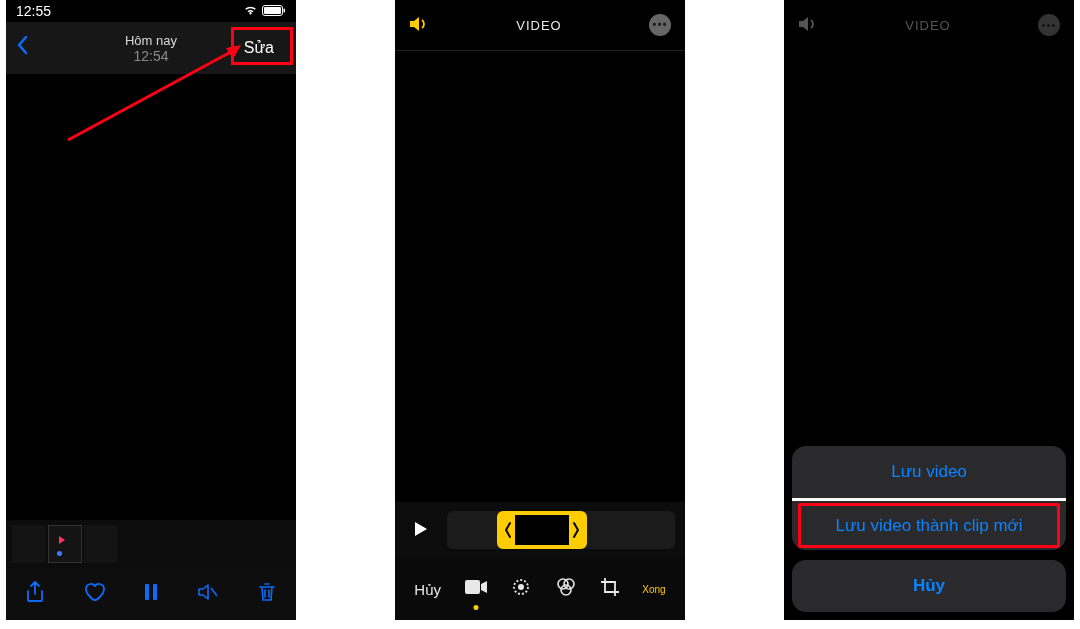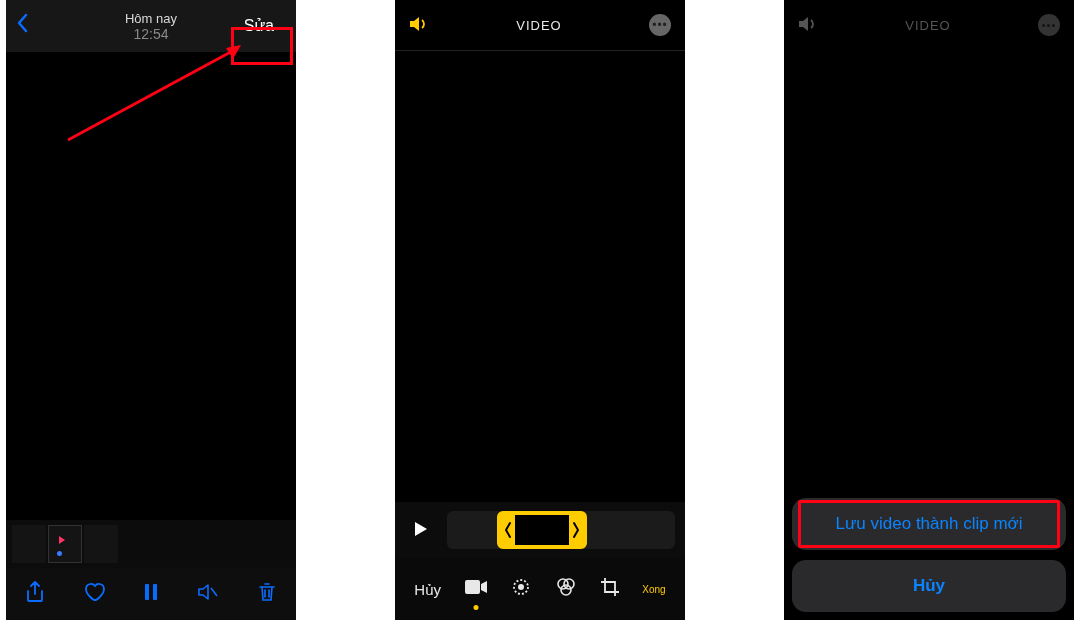--- a/index.html
+++ b/index.html
@@ -265,20 +265,37 @@
     top: 2px; bottom: 2px;
     left: 6px; right: 6px;
     border: 3px solid #ff0015;
     border-radius: 2px;
   }
 </style>
 </head>
 <body>
 
 <div class="phone">
+  <div class="status-bar">
+    <span>12:55</span>
+    <span class="status-right">
+      <span>
+        <svg width="15" height="11" viewBox="0 0 15 11">
+            <path d="M7.5 9.5a1.2 1.2 0 100-2.4 1.2 1.2 0 000 2.4zM4.5 6.2a4.8 4.8 0 016 0l-1 1a3.3 3.3 0 00-4 0l-1-1zM2.2 3.8a8 8 0 0110.6 0l-1 1a6.5 6.5 0 00-8.6 0l-1-1z" fill="#fff"></path>
+          </svg>
+      </span>
+      <span>
+        <svg width="24" height="11" viewBox="0 0 24 11">
+            <rect x="0.5" y="0.5" width="20" height="10" rx="2.5" stroke="#fff" fill="none"></rect>
+            <rect x="2" y="2" width="17" height="7" rx="1" fill="#fff"></rect>
+            <rect x="21.5" y="3.5" width="1.5" height="4" rx="0.8" fill="#fff"></rect>
+          </svg>
+      </span>
+    </span>
+  </div>
 
   <div class="nav1">
     <span class="back-chevron">
       <svg width="12" height="20" viewBox="0 0 12 20">
           <path d="M10 2L3 10l7 8" stroke="#0a6cff" stroke-width="2.5" fill="none" stroke-linecap="round" stroke-linejoin="round"></path>
         </svg>
     </span>
     <div class="nav1-center">
       <div>Hôm nay</div>
       <div class="time">12:54</div>
@@ -406,20 +423,23 @@
           <path d="M13 4a5 5 0 010 8" stroke="#555" stroke-width="1.8" fill="none"></path>
         </svg>
     </span>
     <span style="color:#555;letter-spacing:1px;">VIDEO</span>
     <span style="width:22px;height:22px;background:#333;border-radius:50%;display:flex;align-items:center;justify-content:center;color:#111;font-size:11px;">•••</span>
   </div>
 
   <div class="sheet">
     <div class="sheet-group">
       <div class="sheet-item">
+        <span>Lưu video</span>
+      </div>
+      <div class="sheet-item">
         <span>Lưu video thành clip mới</span>
         <div class="red-box-save"></div>
       </div>
     </div>
     <div class="sheet-cancel">
       <span>Hủy</span>
     </div>
   </div>
 </div>
 

